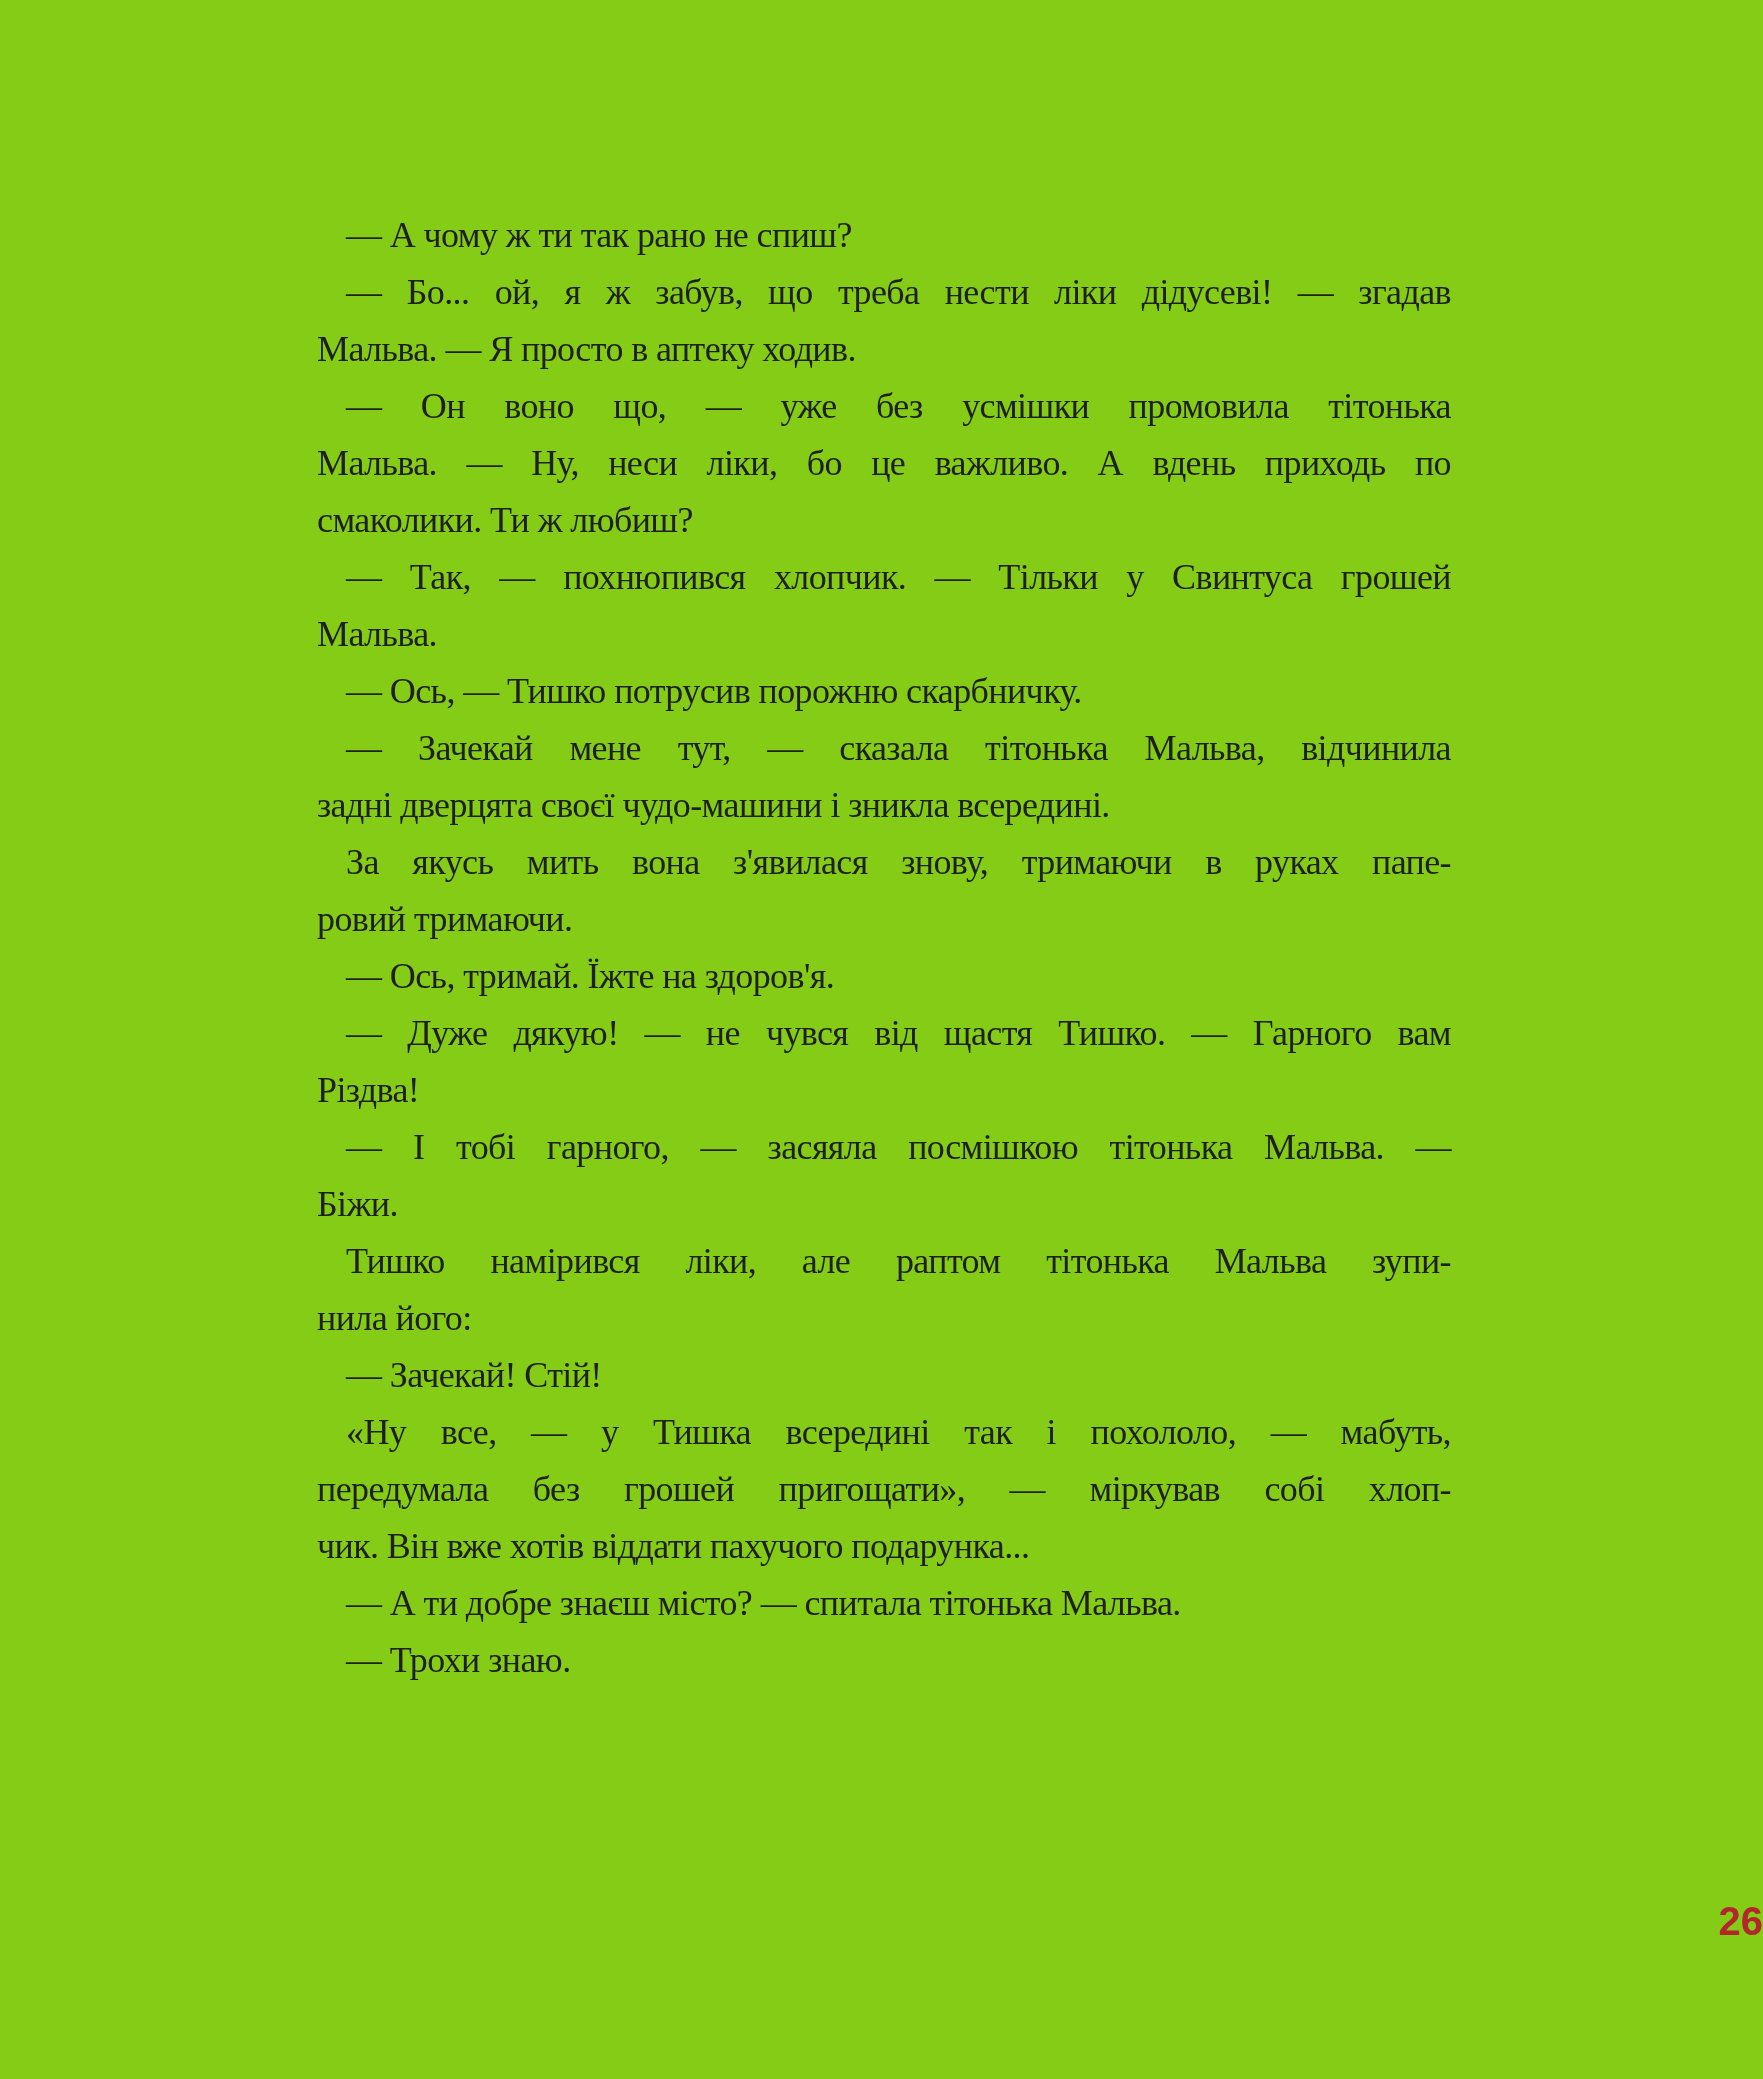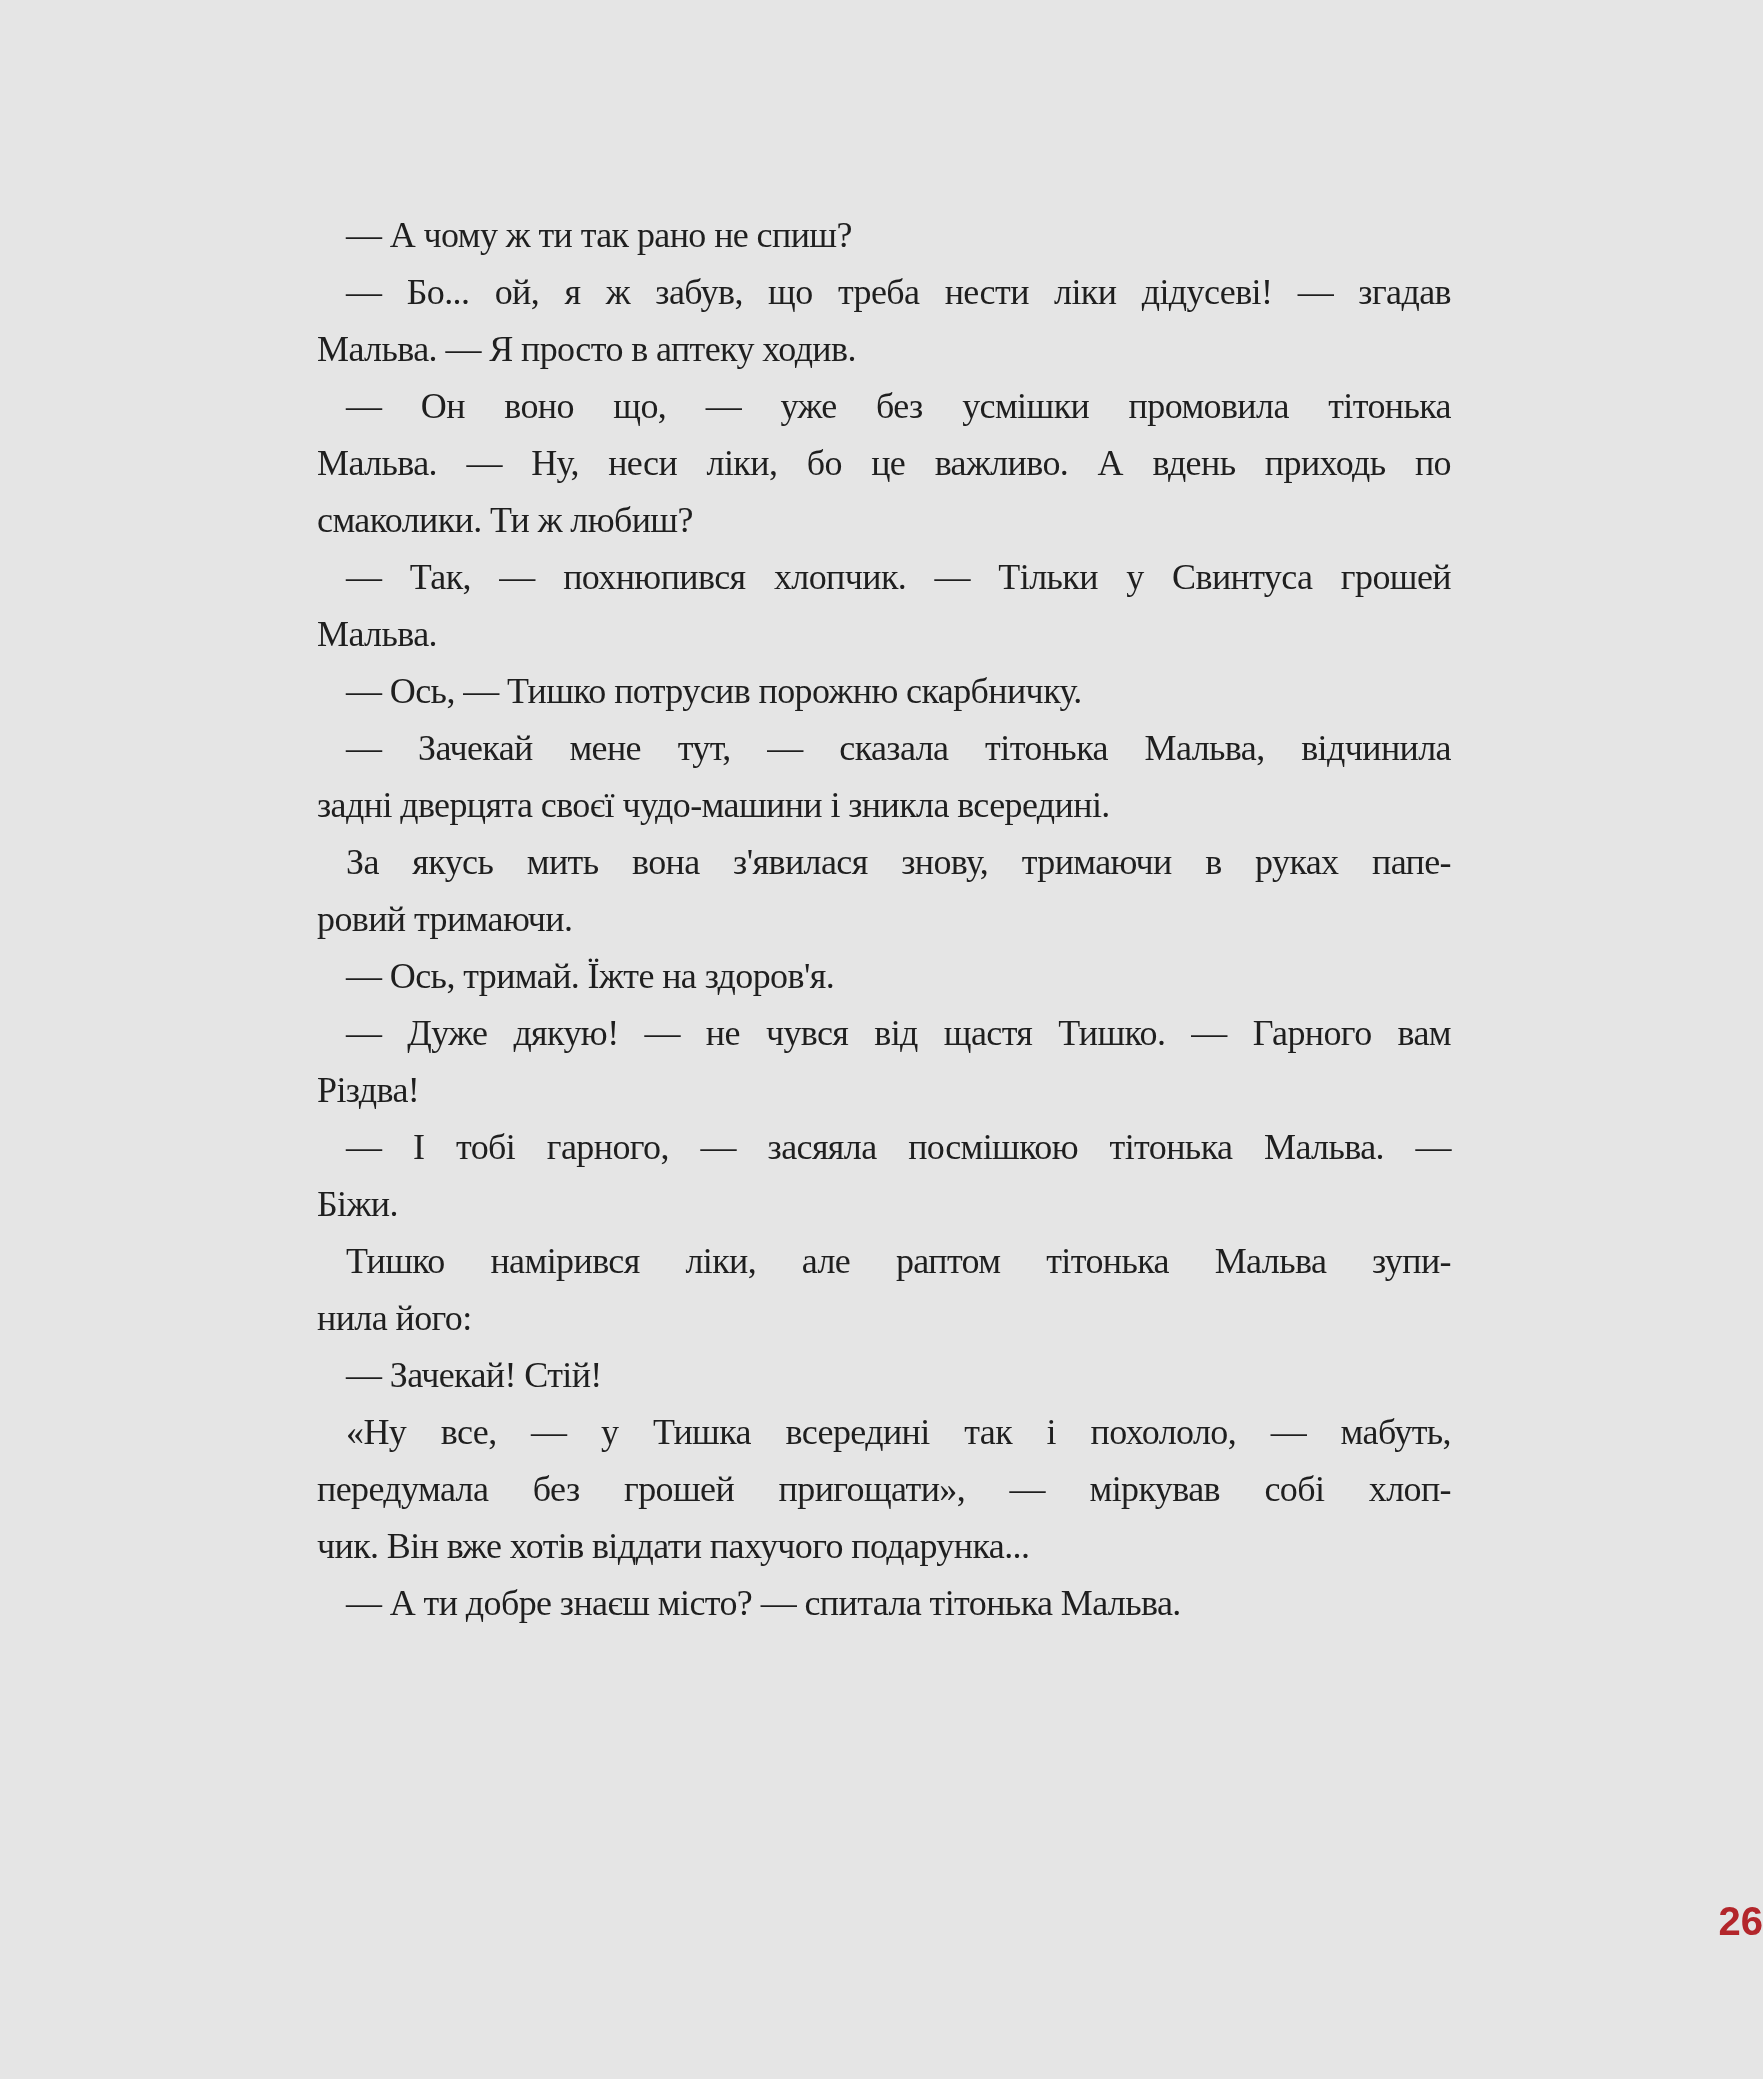--- a/index.html
+++ b/index.html
@@ -1,17 +1,17 @@
 <!DOCTYPE html>
 <html style="font-size:14.7px"><head>
 <meta charset="utf-8">
 <style>
   html, body { margin: 0; padding: 0; background: #ffffff; }
   body { width: 1763px; height: 2080px; position: relative; overflow: hidden; }
-  .page { position: absolute; left: 0; top: 0; width: 1763px; height: 2080px; background: #e5e5e5; }
+  .page { position: absolute; left: 0; top: 0; width: 1763px; height: 2080px; background: #84cc16; }
   .text-block {
     position: absolute; left: 317px; top: 207px; width: 1134px;
     font-family: "Liberation Serif", "DejaVu Serif", serif;
     font-size: 36px; color: #1f1f1f; letter-spacing: -0.6px;
   }
   .line {
     height: 57px; line-height: 57px; white-space: nowrap;
     text-align: justify; text-align-last: justify;
   }
   .line.last { text-align-last: left; }
@@ -45,16 +45,17 @@
     <div class="line last">Різдва!</div>
     <div class="line indent">— І тобі гарного, — засяяла посмішкою тітонька Мальва. —</div>
     <div class="line last">Біжи.</div>
     <div class="line indent">Тишко намірився ліки, але раптом тітонька Мальва зупи-</div>
     <div class="line last">нила його:</div>
     <div class="line indent last">— Зачекай! Стій!</div>
     <div class="line indent">«Ну все, — у Тишка всередині так і похололо, — мабуть,</div>
     <div class="line">передумала без грошей пригощати», — міркував собі хлоп-</div>
     <div class="line last">чик. Він вже хотів віддати пахучого подарунка...</div>
     <div class="line indent last">— А ти добре знаєш місто? — спитала тітонька Мальва.</div>
+    <div class="line indent last">— Трохи знаю.</div>
   </div>
   <div class="page-number">26</div>
 </div>
 
 
 </body></html>

